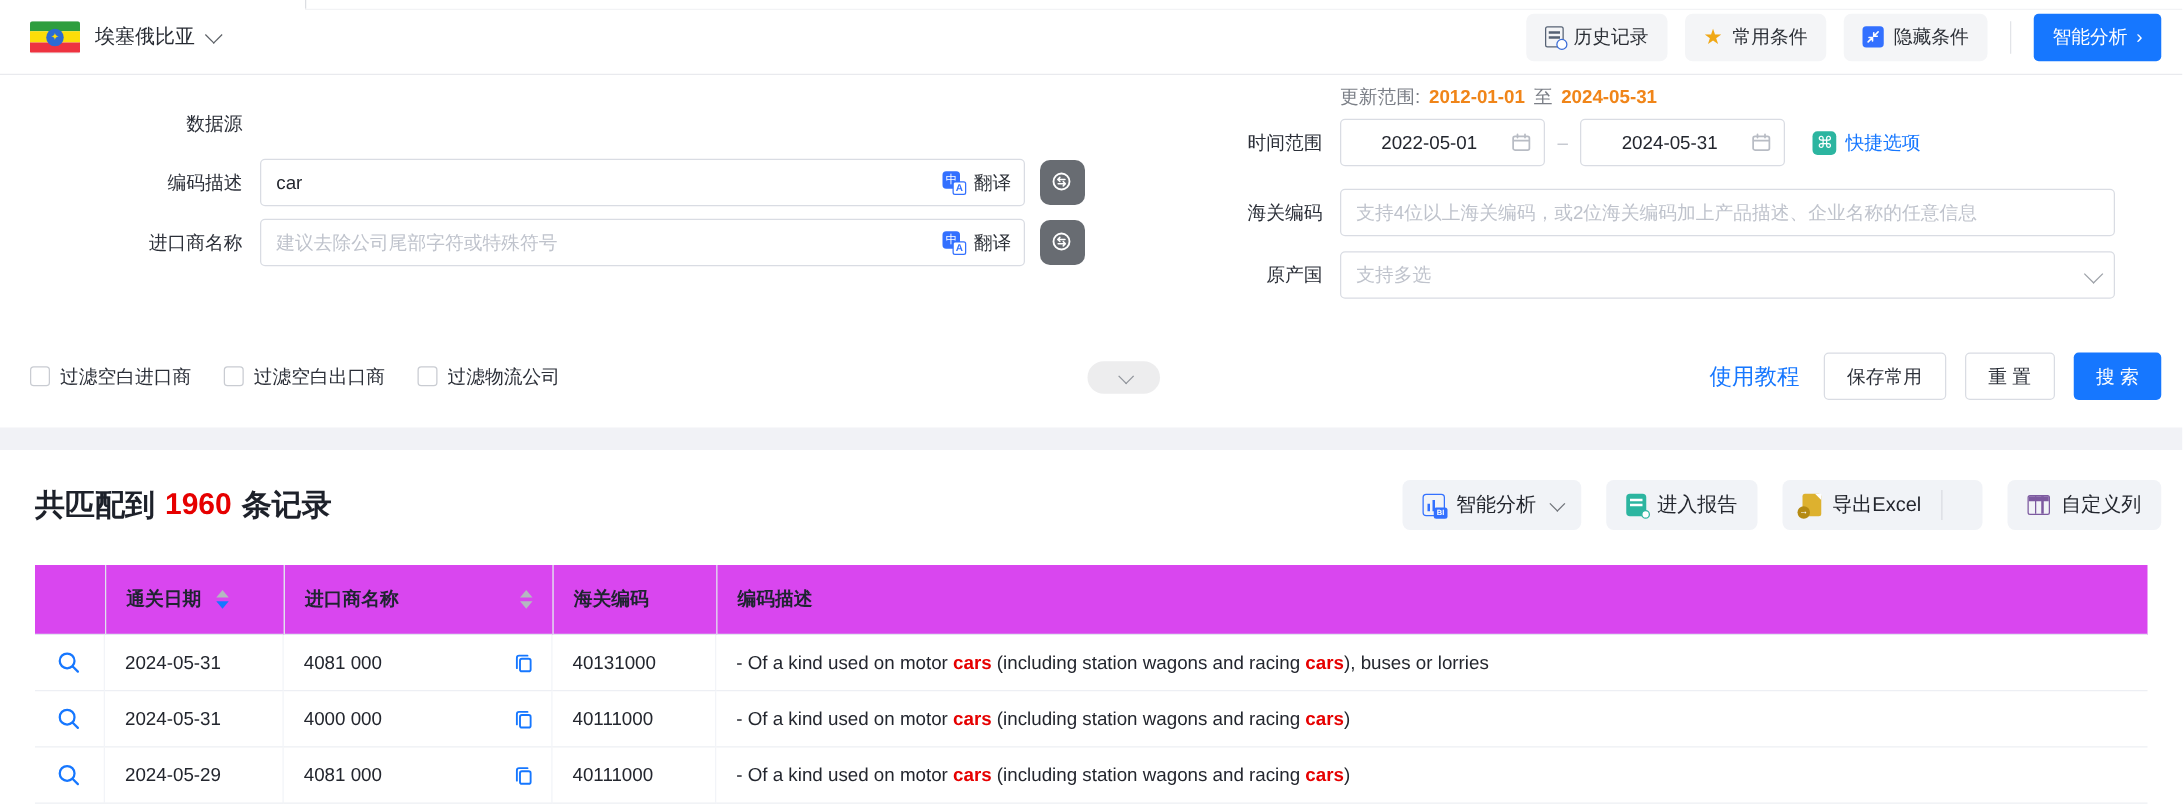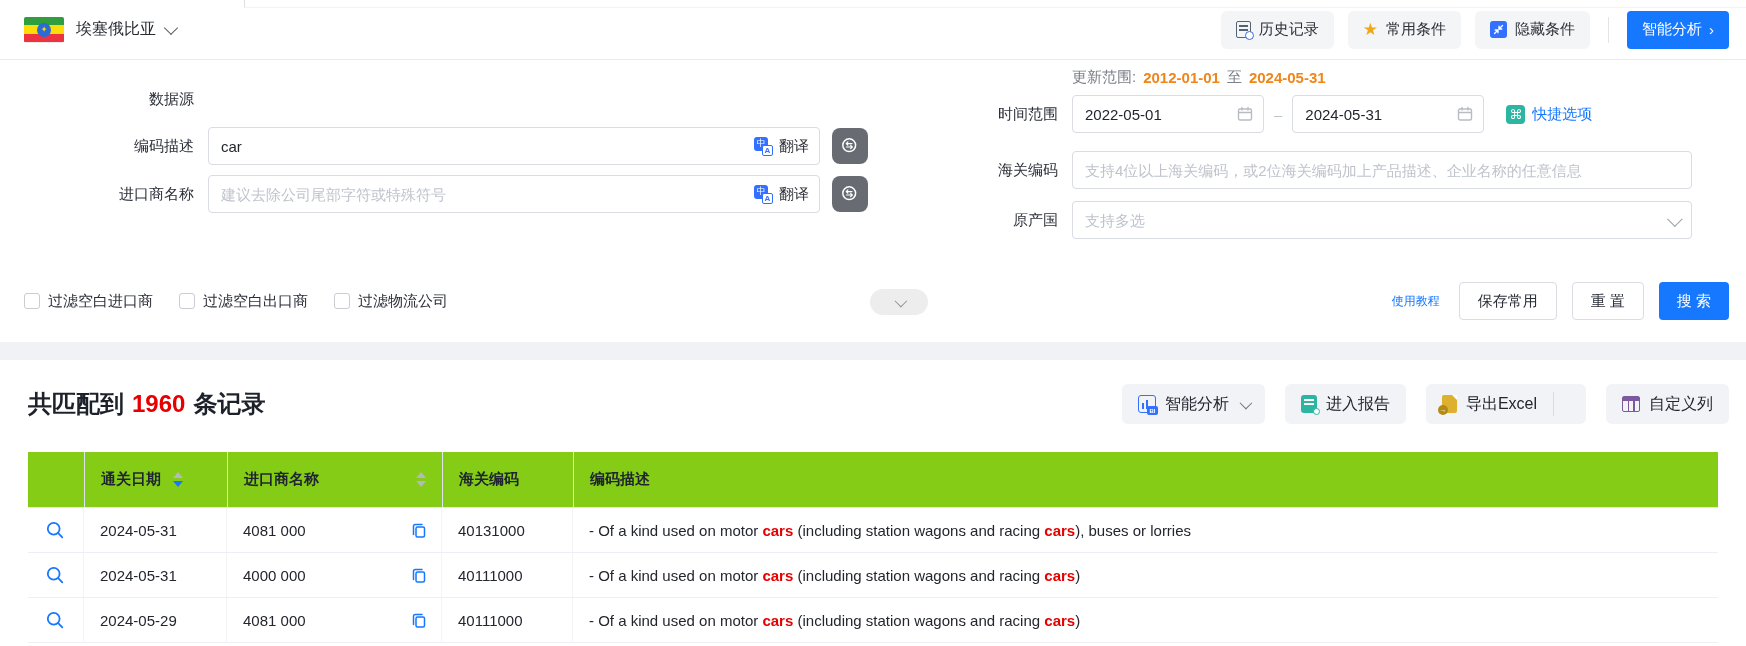--- a/index.html
+++ b/index.html
@@ -65,21 +65,21 @@
   .tab.on { background:#e6f0fd; color:#1677ff; border:1px solid #e6f0fd; }
   .tab.off { background:#fff; color:#32363e; border:1px solid #dcdfe5; border-left:none; }
 
   .inp { position:relative; height:38px; border:1px solid #d9dce3; border-radius:4px; background:#fff;
     display:flex; align-items:center; }
   .inp input { border:none; outline:none; background:transparent; width:100%; height:100%;
     padding:0 12px; font-size:15px; color:#23262e; font-family:inherit; }
   .inp input::placeholder { color:#bfc3cc; }
   .w-main { width:612px; }
   .w-side { width:620px; }
-  .w-date { width:192px; }
+  .w-date { width:164px;padding-left:20px; }
 
   .trans-btn { position:absolute; right:10px; top:0; bottom:0; display:flex; align-items:center; gap:6px;
     cursor:pointer; background:#fff; padding-left:6px; }
   .trans-btn span.t { font-size:15px; color:#2b2f36; }
   .ic-trans { width:19px; height:19px; position:relative; flex:0 0 auto; }
   .ic-trans .cn { position:absolute; left:0; top:0; width:14px; height:14px; background:#3370ff;
     border-radius:3px; color:#fff; font-size:9px; display:flex; align-items:center; justify-content:center; }
   .ic-trans .en { position:absolute; right:0; bottom:0; width:11px; height:11px; background:#fff;
     border:1px solid #3370ff; border-radius:2px; color:#3370ff; font-size:8px; font-weight:700;
     display:flex; align-items:center; justify-content:center; }
@@ -101,21 +101,21 @@
     display:flex; align-items:center; }
   .cbg { display:flex; align-items:center; gap:26px; }
   .cb { display:flex; align-items:center; gap:8px; cursor:pointer; }
   .cb .box { width:16px; height:16px; border:1px solid #c9ccd2; border-radius:3px; background:#fff; }
   .cb .cl { font-size:15px; color:#2b2f38; }
   .pill { position:absolute; left:846px; top:7px; width:58px; height:26px; background:#ededee;
     border-radius:13px; display:flex; align-items:center; justify-content:center; cursor:pointer; border:none; }
   .pill .pc { width:9px; height:9px; border-right:1.6px solid #8f939a; border-bottom:1.6px solid #8f939a;
     transform:rotate(45deg) translateY(-2px); }
   .actions { margin-left:auto; display:flex; align-items:center; gap:15px; }
-  .lnk { color:#1677ff; font-size:12px; cursor:pointer; margin-right:4px; text-decoration:none; }
+  .lnk { color:#1677ff; font-size:18px; cursor:pointer; margin-right:4px; text-decoration:none; }
   .wbtn { height:38px; padding:0 18px; background:#fff; border:1px solid #d9dce3; border-radius:4px;
     font-size:15px; color:#2b2f38; cursor:pointer; font-family:inherit; }
   .bbtn { height:38px; padding:0 18px; background:#1677ff; border:none; border-radius:4px;
     font-size:15px; color:#fff; cursor:pointer; font-family:inherit; }
 
   .band { height:18px; background:#f1f2f6; }
 
   
   .res-bar { display:flex; align-items:center; padding:24px 17px 0 28px; height:64px; }
   .summary { font-size:24px; font-weight:700; color:#1d212a; display:flex; align-items:center; }
@@ -148,21 +148,21 @@
   .ic-excel .arr { position:absolute; left:-4px; bottom:-2px; width:10px; height:10px; background:#b58a12;
     border-radius:50%; color:#fff; font-size:7px; line-height:10px; text-align:center; }
   .ic-cols { width:18px; height:16px; border:1.6px solid #7d5aa0; border-radius:2px; position:relative; }
   .ic-cols .top { position:absolute; left:0; right:0; top:0; height:3.5px; background:#7d5aa0; }
   .ic-cols i { position:absolute; top:0; bottom:0; width:1.6px; background:#7d5aa0; }
   .ic-cols i:nth-child(2){left:4.5px;} .ic-cols i:nth-child(3){left:10px;}
 
   
   table { width:1690px; margin:28px 0 0 28px; border-collapse:separate; border-spacing:0; table-layout:fixed; }
   col.c0{width:56px;} col.c1{width:143px;} col.c2{width:215px;} col.c3{width:131px;}
-  th { background:#84cc16; height:56px; font-size:15px; font-weight:700; color:#1f2430;
+  th { background:#d946ef; height:56px; font-size:15px; font-weight:700; color:#1f2430;
     text-align:left; padding:0 0 0 16px; border-bottom:1px solid #e3e7f0; }
   th.thx { padding:0; }
   th:not(:first-child) { border-left:1px solid #dfe3ec; }
   .thflex { display:flex; align-items:center; }
   .sorts { display:inline-flex; flex-direction:column; gap:3px; margin-left:12px; cursor:pointer; }
   .sorts.right { margin-left:auto; margin-right:16px; }
   .car-up { width:0; height:0; border-left:5px solid transparent; border-right:5px solid transparent;
     border-bottom:6px solid #b4b8c0; }
   .car-dn { width:0; height:0; border-left:5px solid transparent; border-right:5px solid transparent;
     border-top:6px solid #b4b8c0; }

